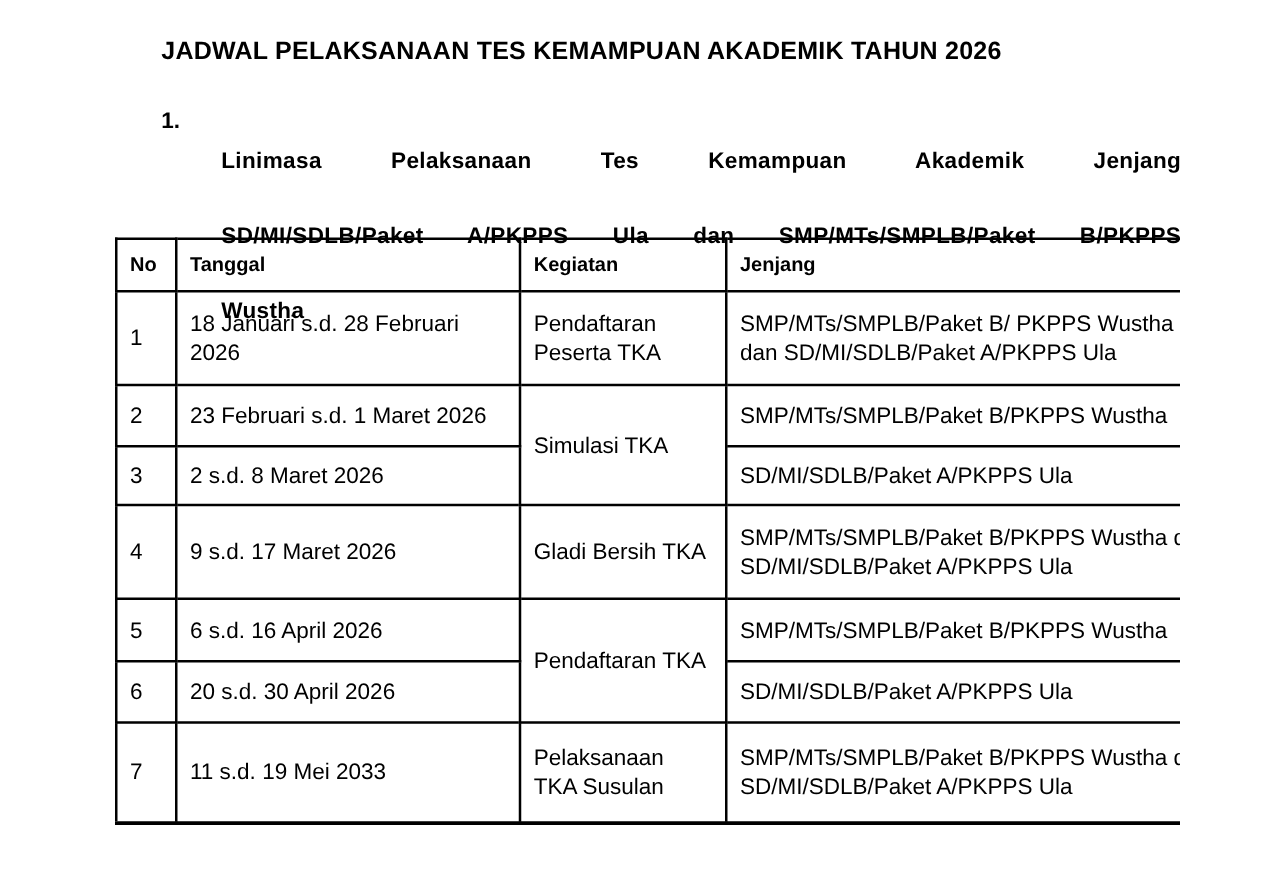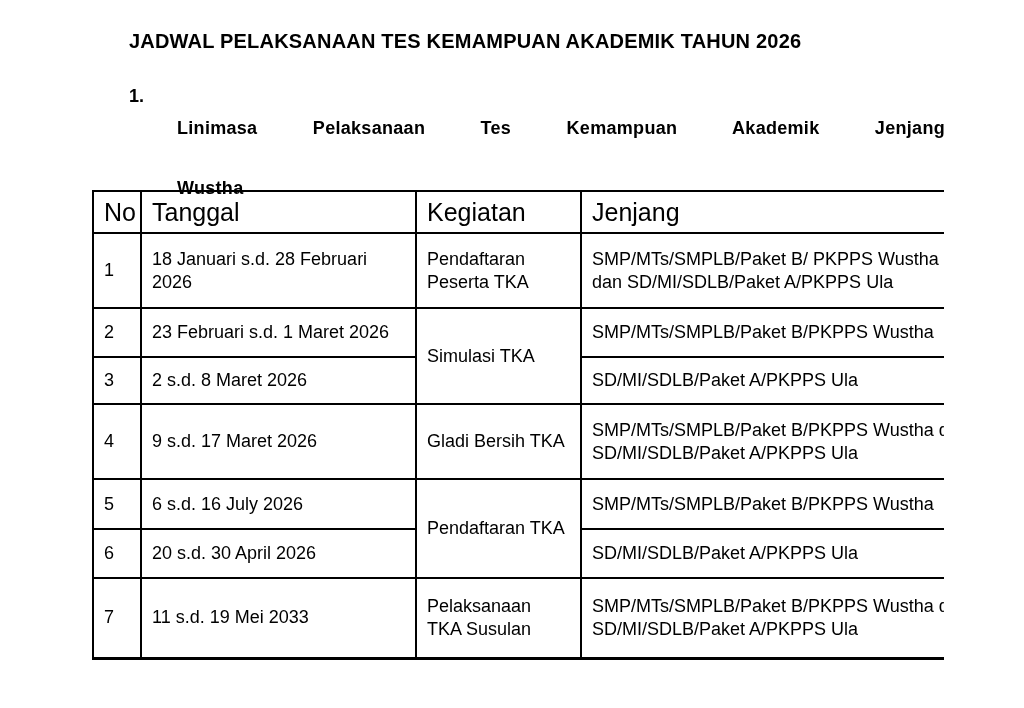--- a/index.html
+++ b/index.html
@@ -66,22 +66,22 @@
   table.schedule td, table.schedule th {
     border: 2px solid #000;
     padding: 2px 10px;
     vertical-align: middle;
     line-height: 23px;
     font-weight: normal;
     text-align: left;
     overflow: hidden;
   }
   table.schedule th {
-    font-weight: normal;
-    font-size: 25px;
+    font-weight: bold;
+    font-size: 16px;
   }
   th.col-no, td.col-no { text-align: center; padding: 2px 4px; }
   th.col-jenjang { vertical-align: top; padding-top: 5px; }
   tr.h-head { height: 42px; }
   tr.h-r1 { height: 75px; }
   tr.h-r2 { height: 49px; }
   tr.h-r3 { height: 47px; }
   tr.h-r4 { height: 75px; }
   tr.h-r5 { height: 50px; }
   tr.h-r6 { height: 49px; }
@@ -91,20 +91,21 @@
 <body>
 
 <div class="page">
 
   <div class="doc-title">JADWAL PELAKSANAAN TES KEMAMPUAN AKADEMIK TAHUN 2026</div>
 
   <div class="section">
     <div class="section-number">1.</div>
     <div class="section-heading">
       <div class="heading-line">Linimasa Pelaksanaan Tes Kemampuan Akademik Jenjang</div>
+      <div class="heading-line">SD/MI/SDLB/Paket A/PKPPS Ula dan SMP/MTs/SMPLB/Paket B/PKPPS</div>
       <div class="heading-line last">Wustha</div>
     </div>
   </div>
 
   <table class="schedule">
     <colgroup>
       <col style="width:48px">
       <col style="width:275px">
       <col style="width:165px">
       <col style="width:400px">
@@ -136,21 +137,21 @@
         <td>SD/MI/SDLB/Paket A/PKPPS Ula</td>
       </tr>
       <tr class="h-r4">
         <td class="col-no">4</td>
         <td>9 s.d. 17 Maret 2026</td>
         <td>Gladi Bersih TKA</td>
         <td>SMP/MTs/SMPLB/Paket B/PKPPS Wustha dan SD/MI/SDLB/Paket A/PKPPS Ula</td>
       </tr>
       <tr class="h-r5">
         <td class="col-no">5</td>
-        <td>6 s.d. 16 July 2026</td>
+        <td>6 s.d. 16 April 2026</td>
         <td rowspan="2">Pendaftaran TKA</td>
         <td>SMP/MTs/SMPLB/Paket B/PKPPS Wustha</td>
       </tr>
       <tr class="h-r6">
         <td class="col-no">6</td>
         <td>20 s.d. 30 April 2026</td>
         <td>SD/MI/SDLB/Paket A/PKPPS Ula</td>
       </tr>
       <tr class="h-r7">
         <td class="col-no">7</td>

